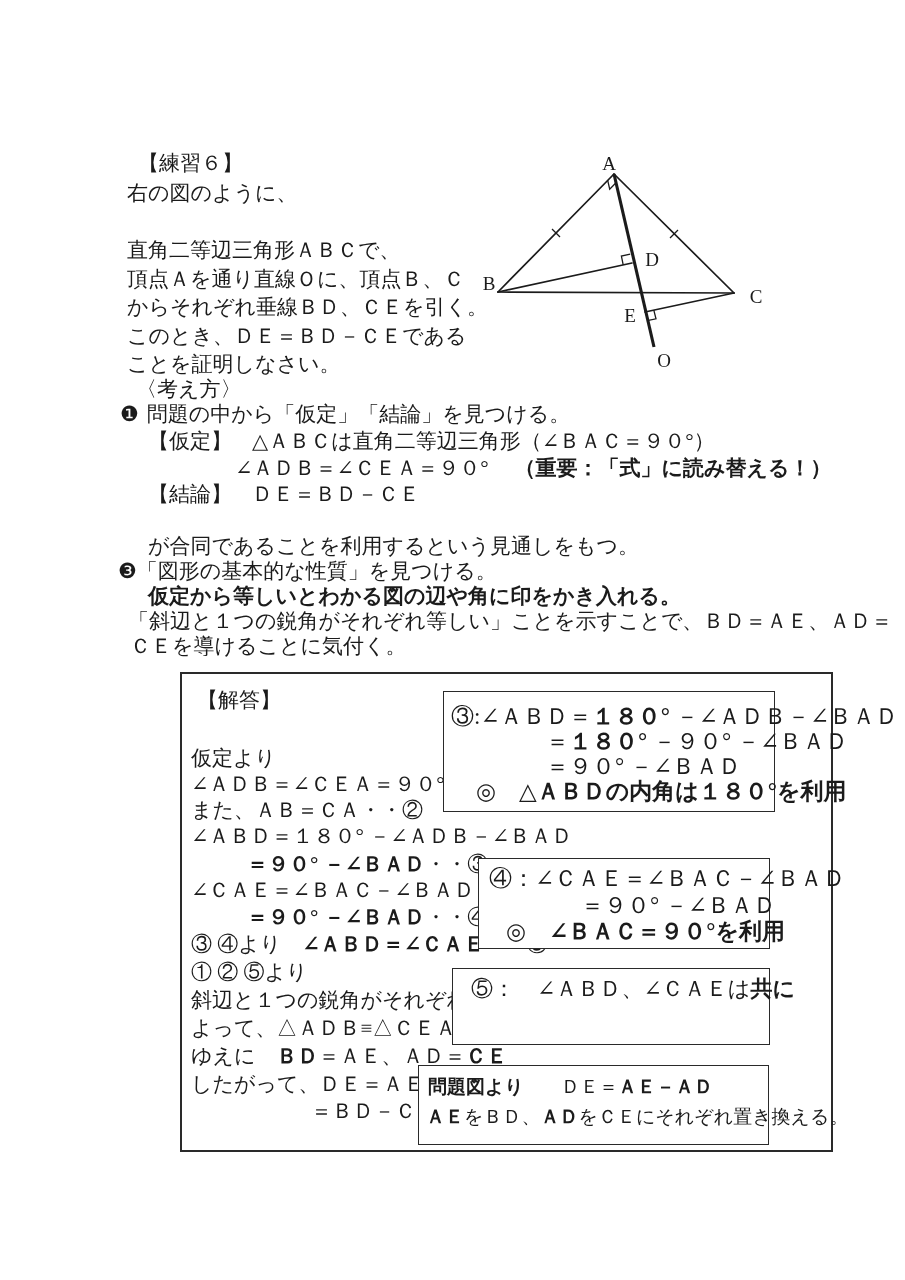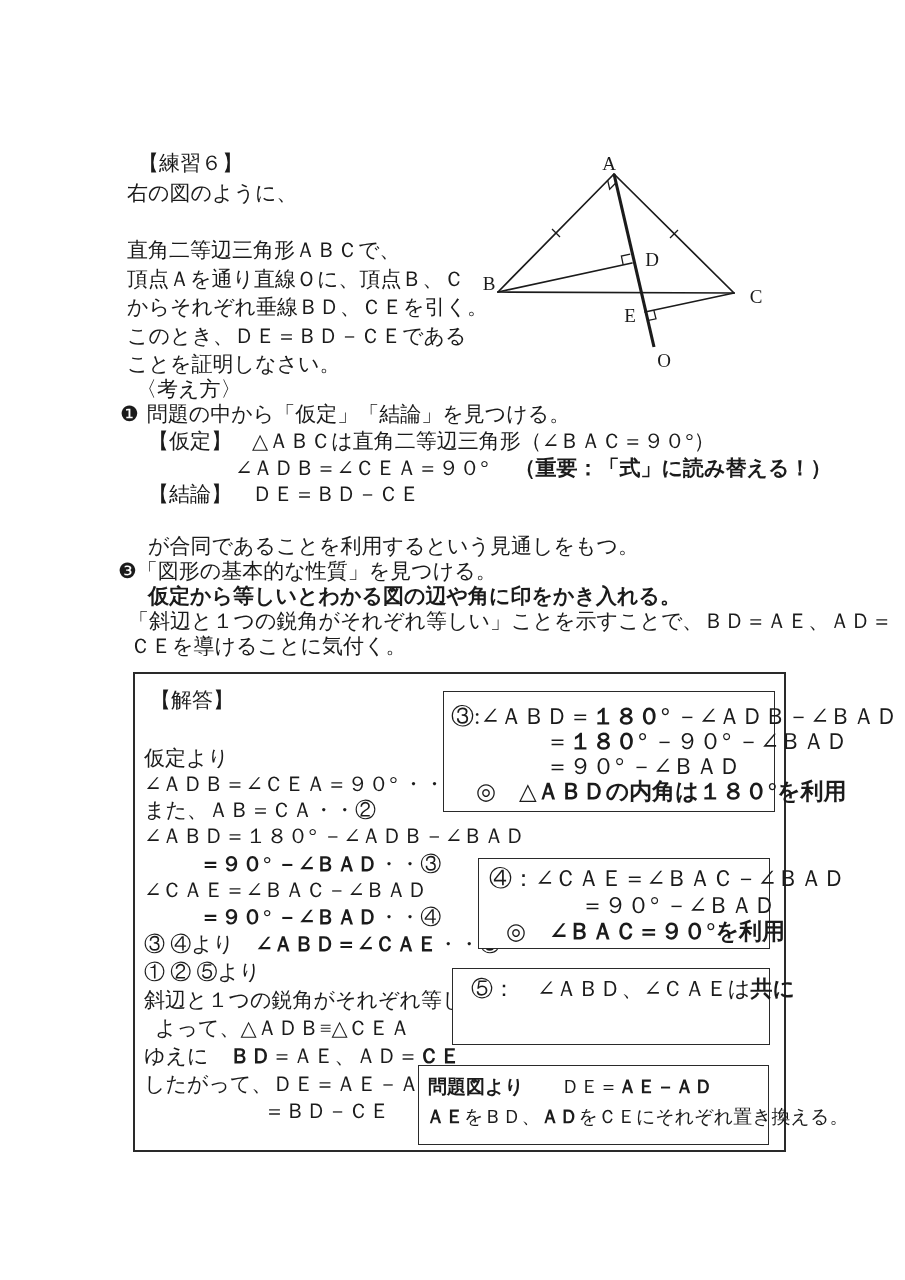--- a/index.html
+++ b/index.html
@@ -3,21 +3,21 @@
 <meta charset="utf-8">
 <style>
   html,body{margin:0;padding:0;background:#e8e8e8;}
   .page{position:relative;width:905px;height:1280px;background:#ffffff;margin:0 auto;
         font-family:"Liberation Serif","DejaVu Serif",serif;color:#1b1b1b;overflow:hidden;}
   .ln{position:absolute;white-space:nowrap;font-size:21px;line-height:1.15;}
   .sm{font-size:23px;}
   .md{font-size:19px;}
   .lg{font-size:22px;margin-left:12px;}
   .b{font-weight:bold;}
-  .box{position:absolute;border:2px solid #2a2a2a;background:#fff;}
+  .box{position:absolute;border:2px solid #2a2a2a;background:#fff;margin-left:47px;}
   .nbox{position:absolute;border:1.5px solid #2a2a2a;background:#fff;}
   .gap5{margin-left:20px;}
   .gap8{margin-left:8px;}
   .gap18{margin-left:18px;}
   .gap26{margin-left:26px;}
   svg text{font-family:"Liberation Serif","DejaVu Serif",serif;font-size:19px;fill:#1b1b1b;}
 </style>
 </head>
 <body>
 
@@ -91,21 +91,21 @@
     </div>
     <div class="ln" style="left:9px;top:204px;">∠ＣＡＥ＝∠ＢＡＣ－∠ＢＡＤ</div>
     <div class="ln" style="left:65px;top:231px;">
       <span class="b">＝９０° －∠ＢＡＤ</span><span>・・④</span>
     </div>
     <div class="ln" style="left:9px;top:258px;">
       <span>③ ④より　</span><span class="b">∠ＡＢＤ＝∠ＣＡＥ</span><span>・・⑤</span>
     </div>
     <div class="ln" style="left:9px;top:286px;text-align:right;">① ② ⑤より</div>
     <div class="ln" style="left:9px;top:314px;">斜辺と１つの鋭角がそれぞれ等しい</div>
-    <div class="ln" style="left:20px;top:342px;">よって、△ＡＤＢ≡△ＣＥＡ</div>
+    <div class="ln" style="left:9px;top:342px;font-family:Liberation Serif, serif;">よって、△ＡＤＢ≡△ＣＥＡ</div>
     <div class="ln" style="left:9px;top:370px;">
       <span>ゆえに　</span><span class="b">ＢＤ</span><span>＝ＡＥ、ＡＤ＝</span><span class="b">ＣＥ</span>
     </div>
     <div class="ln" style="left:9px;top:398px;">したがって、ＤＥ＝ＡＥ－ＡＤ</div>
     <div class="ln" style="left:129px;top:425px;">＝ＢＤ－ＣＥ</div>
   </div>
 
   <div class="nbox" style="left:443px;top:691px;width:330px;height:119px;">
     <div class="ln sm" style="left:7px;top:12px;">
       <span>③:∠ＡＢＤ＝</span><span class="b">１８０°</span><span> －∠ＡＤＢ－∠ＢＡＤ</span>

